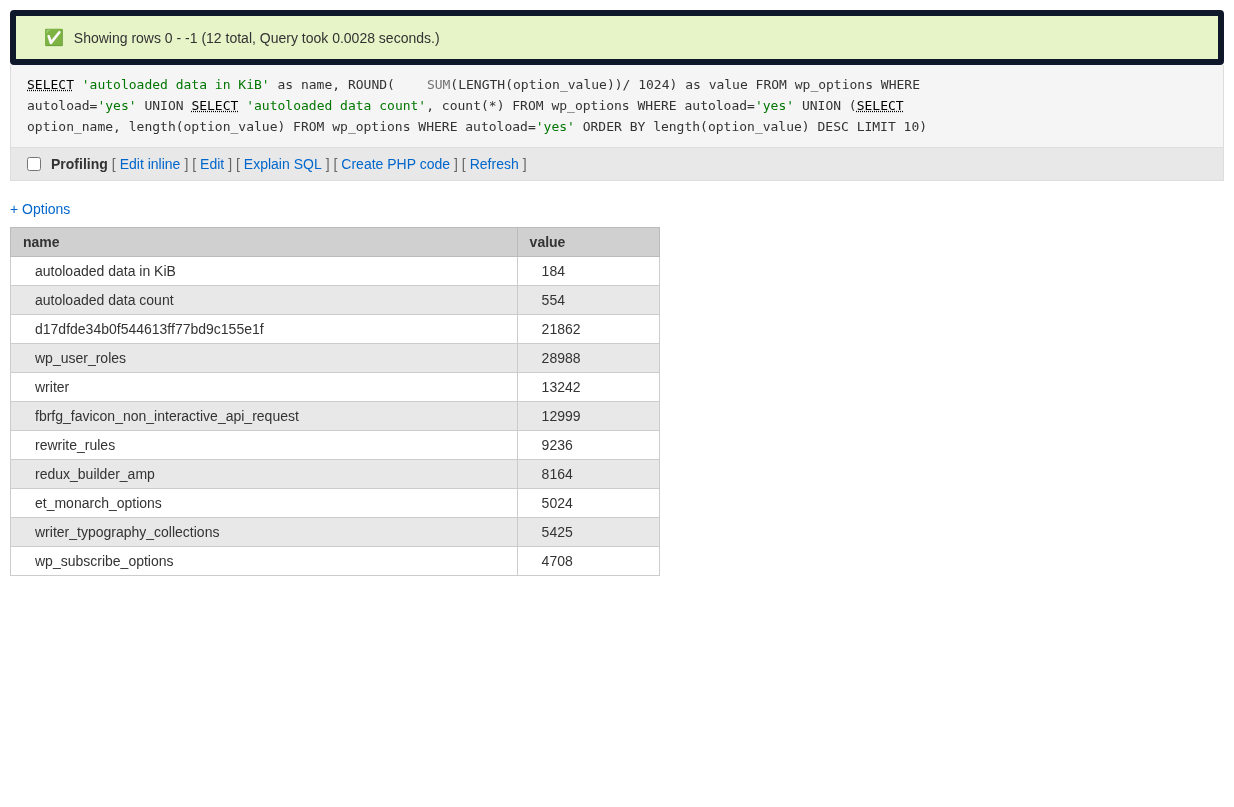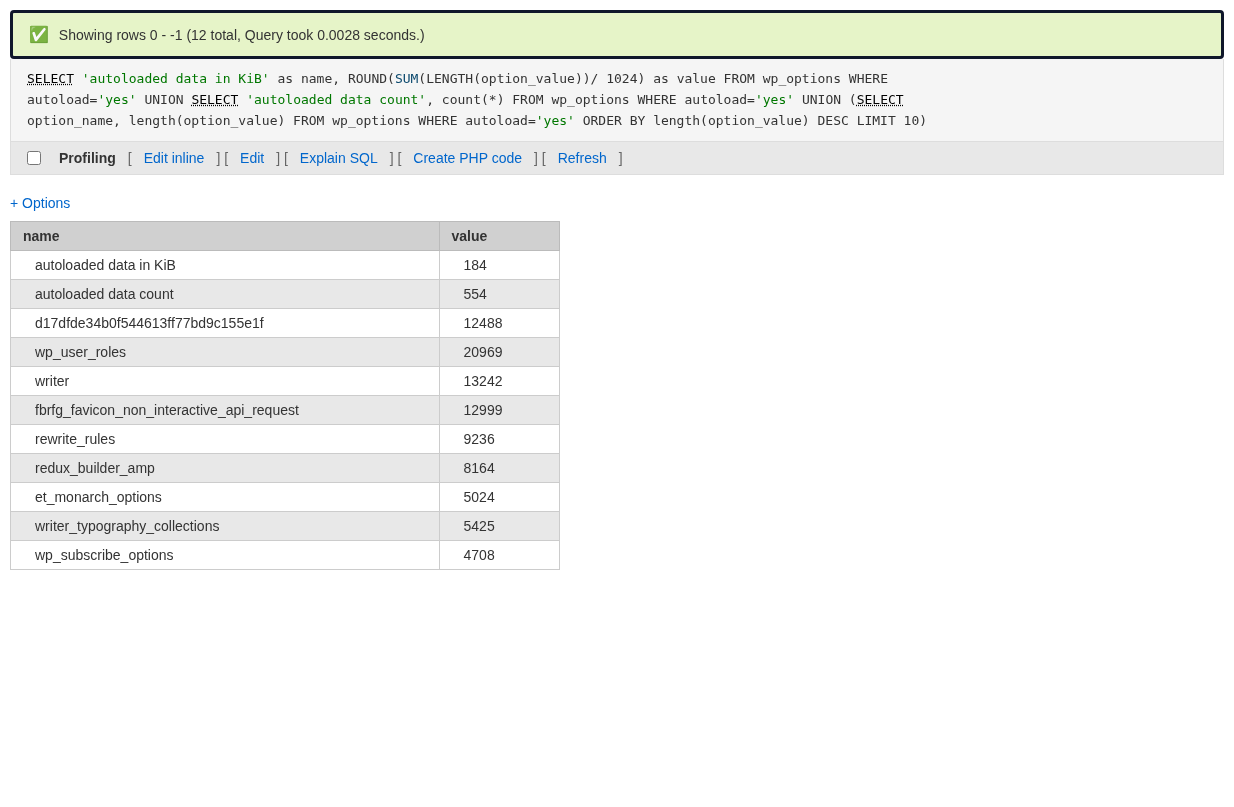--- a/index.html
+++ b/index.html
@@ -6,23 +6,23 @@
     body {
       font-family: Arial, sans-serif;
       font-size: 14px;
       background: #fff;
       color: #333;
       padding: 10px;
     }
 
     .status-bar {
       background: #e6f4c8;
-      border: 3px solid #0f172a;
+      border: 6px solid #0f172a;
       border-radius: 4px;
-      padding: 12px 16px;
+      padding: 12px 28px;
       margin-bottom: 0;
       font-size: 14px;
       color: #333;
     }
 
     .sql-block {
       background: #f5f5f5;
       border: 1px solid #ddd;
       border-top: none;
       padding: 10px 16px;
@@ -36,31 +36,32 @@
       color: #000000;
       text-decoration: underline dotted;
       margin-top: 23px;
     }
 
     .sql-string {
       color: #007700;
     }
 
     .sql-function {
-      color: #0c4a6e;
+      color: #737373;
+      margin-left: 32px;
     }
 
     .toolbar {
       background: #e8e8e8;
       border: 1px solid #ddd;
       border-top: none;
       padding: 8px 16px;
       display: flex;
       align-items: center;
-      gap: 12px;
+      gap: 4px;
       font-size: 14px;
     }
 
     .toolbar-label {
       font-weight: bold;
       margin-left: 6px;
     }
 
     .toolbar-link {
       color: #0066cc;
@@ -84,21 +85,21 @@
     }
 
     .options-link {
       color: #0066cc;
       text-decoration: none;
       font-size: 14px;
     }
 
     .data-table {
       border-collapse: collapse;
-      width: 550px;
+      width: 650px;
       margin-top: 6px;
     }
 
     .data-table th {
       background: #d0d0d0;
       border: 1px solid #bbb;
       padding: 6px 12px;
       text-align: left;
       font-weight: bold;
       font-size: 14px;
@@ -176,25 +177,25 @@
   <tr>
         <td>autoloaded data in KiB</td>
         <td class="value-col">184</td>
       </tr>
       <tr>
         <td>autoloaded data count</td>
         <td class="value-col">554</td>
       </tr>
       <tr>
         <td>d17dfde34b0f544613ff77bd9c155e1f</td>
-        <td class="value-col">12488</td>
+        <td class="value-col">21862</td>
       </tr>
       <tr>
         <td>wp_user_roles</td>
-        <td class="value-col">20969</td>
+        <td class="value-col">28988</td>
       </tr>
       <tr>
         <td>writer</td>
         <td class="value-col">13242</td>
       </tr>
       <tr>
         <td>fbrfg_favicon_non_interactive_api_request</td>
         <td class="value-col">12999</td>
       </tr>
       <tr>

